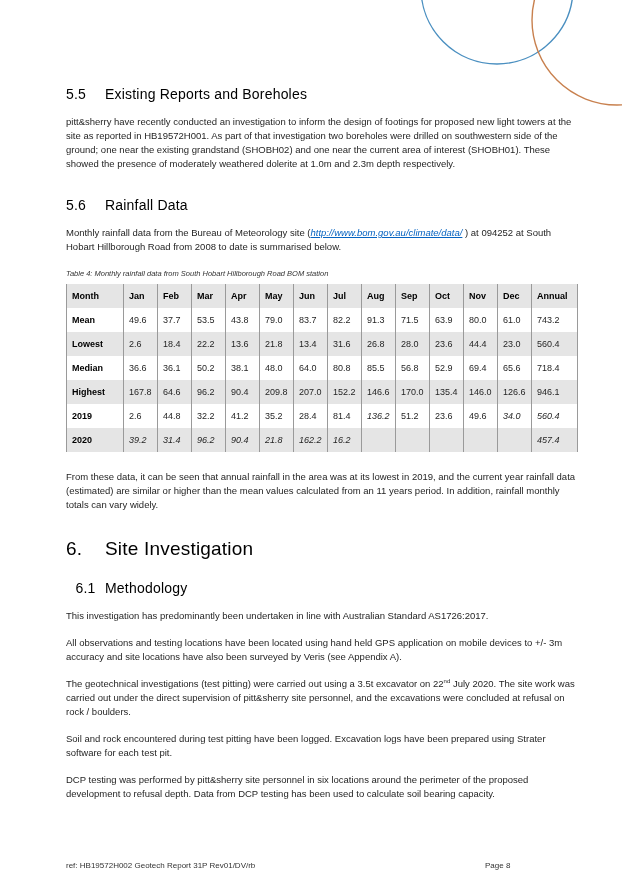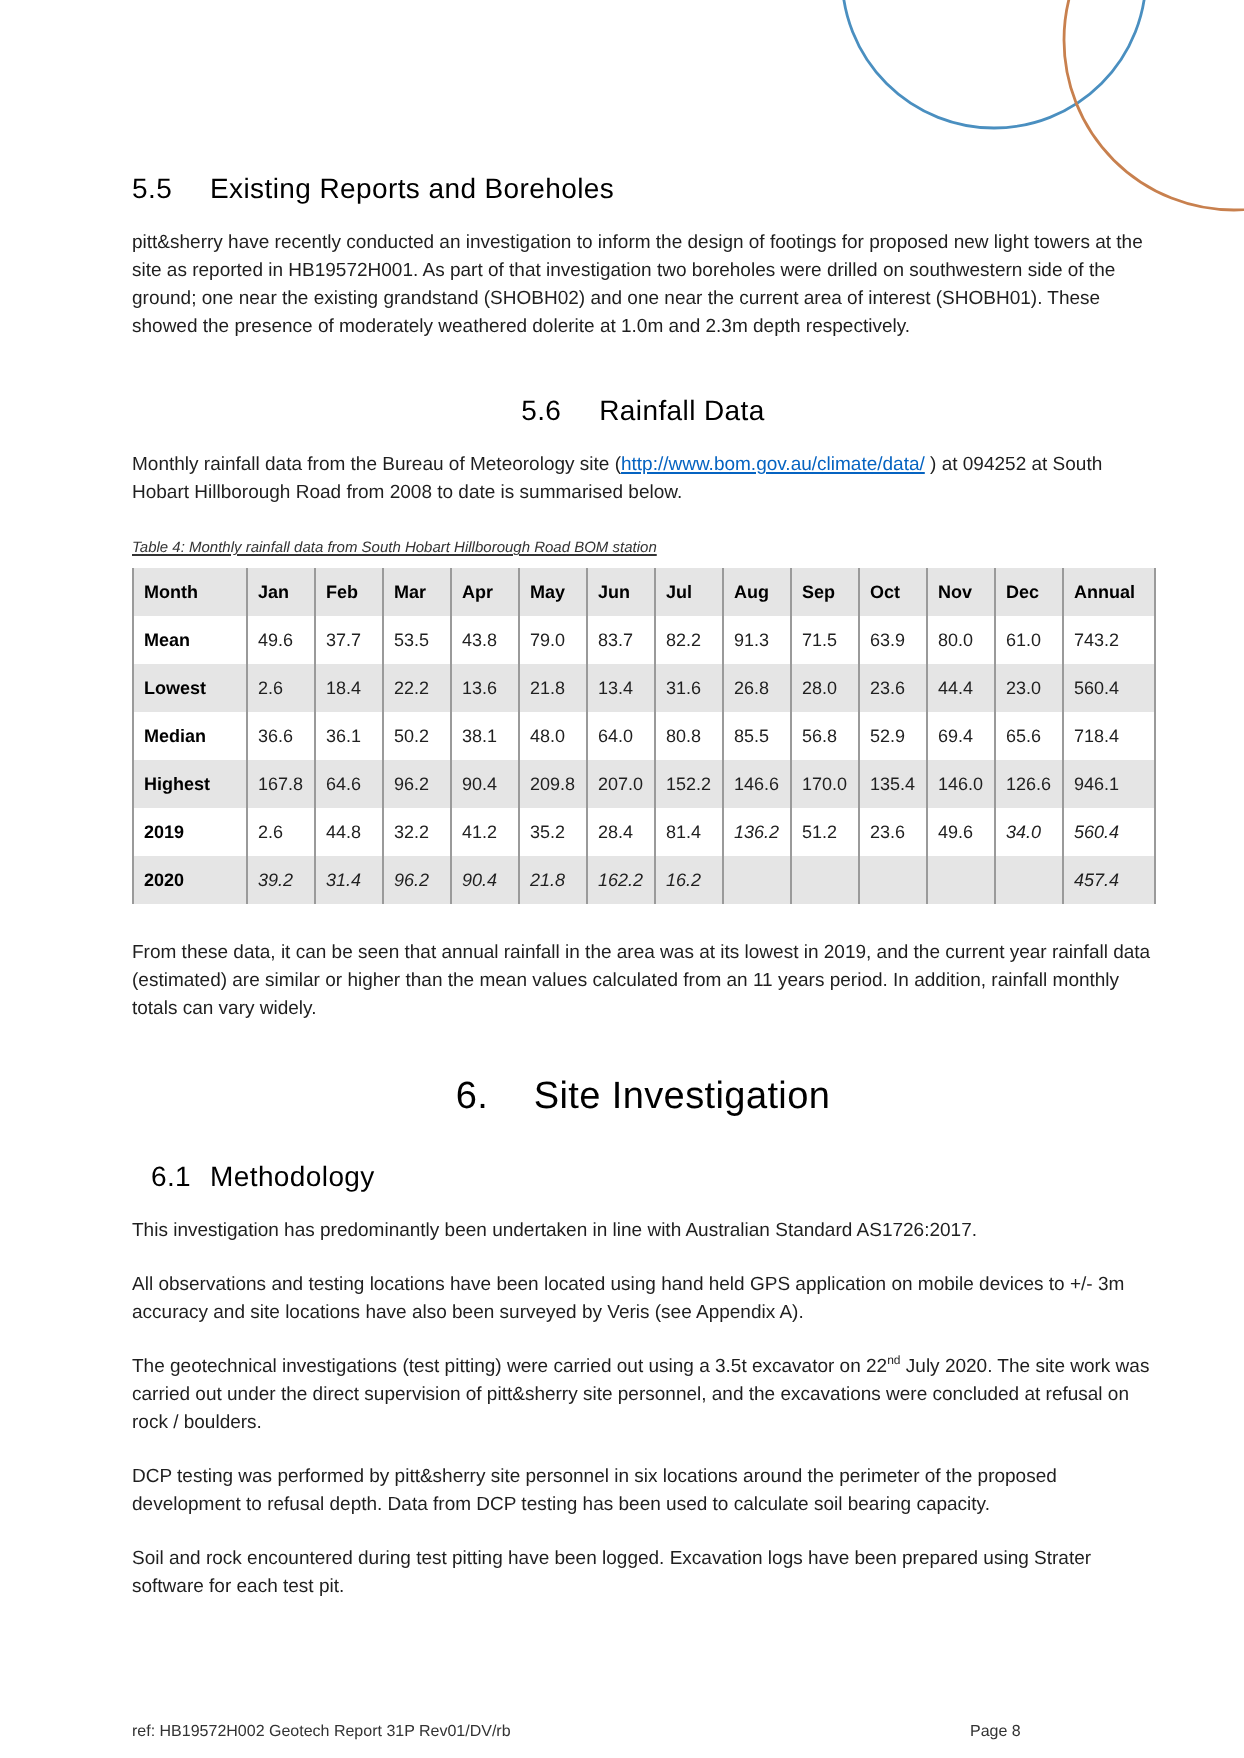--- a/index.html
+++ b/index.html
@@ -40,33 +40,33 @@
     letter-spacing: 0.2px;
   }
   .h-section .hnum { width: 39px; flex: 0 0 39px; }
   .h-big .hnum { width: 39px; flex: 0 0 39px; }
   .para {
     font-size: 9.5px;
     line-height: 14px;
     margin-top: 13px;
     color: #1f1f1f;
   }
-  .mt-sec { margin-top: 26px; justify-content: center; }
+  .mt-sec { margin-top: 26px; }
   .mt-big { margin-top: 20px; text-align: center; }
   .caption {
     font-size: 7.5px;
     font-style: italic;
     color: #333333;
     margin-top: 15px;
-    text-decoration: underline;
   }
   a.doc-link {
     color: #0563c1;
     text-decoration: underline;
     cursor: pointer;
+    font-style: italic;
   }
   sup.ord { font-size: 6px; vertical-align: super; line-height: 0; }
   table.rain {
     margin-top: 6px;
     border-collapse: collapse;
     table-layout: fixed;
     width: 511px;
     font-size: 9px;
   }
   table.rain th, table.rain td {
@@ -264,22 +264,22 @@
     </div>
 
     <div class="h-section mt-big">
       <span class="hnum">6.1</span>
       <span>Methodology</span>
     </div>
 
     <p class="para">This investigation has predominantly been undertaken in line with Australian Standard AS1726:2017.</p>
     <p class="para">All observations and testing locations have been located using hand held GPS application on mobile devices to +/- 3m accuracy and site locations have also been surveyed by Veris (see Appendix A).</p>
     <p class="para"><span>The geotechnical investigations (test pitting) were carried out using a 3.5t excavator on 22</span><sup class="ord">nd</sup><span> July 2020. The site work was carried out under the direct supervision of pitt&amp;sherry site personnel, and the excavations were concluded at refusal on rock / boulders.</span></p>
+    <p class="para">Soil and rock encountered during test pitting have been logged. Excavation logs have been prepared using Strater software for each test pit.</p>
     <p class="para">DCP testing was performed by pitt&amp;sherry site personnel in six locations around the perimeter of the proposed development to refusal depth. Data from DCP testing has been used to calculate soil bearing capacity.</p>
-    <p class="para">Soil and rock encountered during test pitting have been logged. Excavation logs have been prepared using Strater software for each test pit.</p>
 
   </div>
 
   <div class="footer">
     <span>ref: HB19572H002 Geotech Report 31P Rev01/DV/rb</span>
     <span class="page-num">Page 8</span>
   </div>
 
 </div>
 

